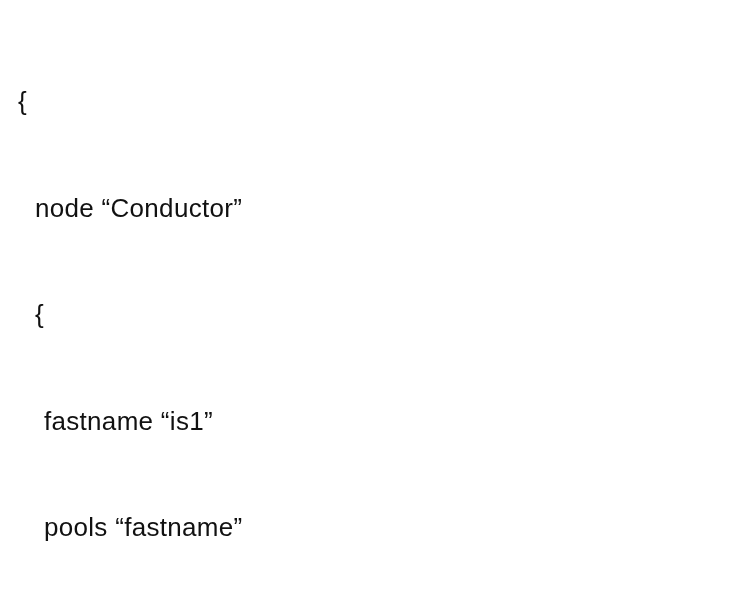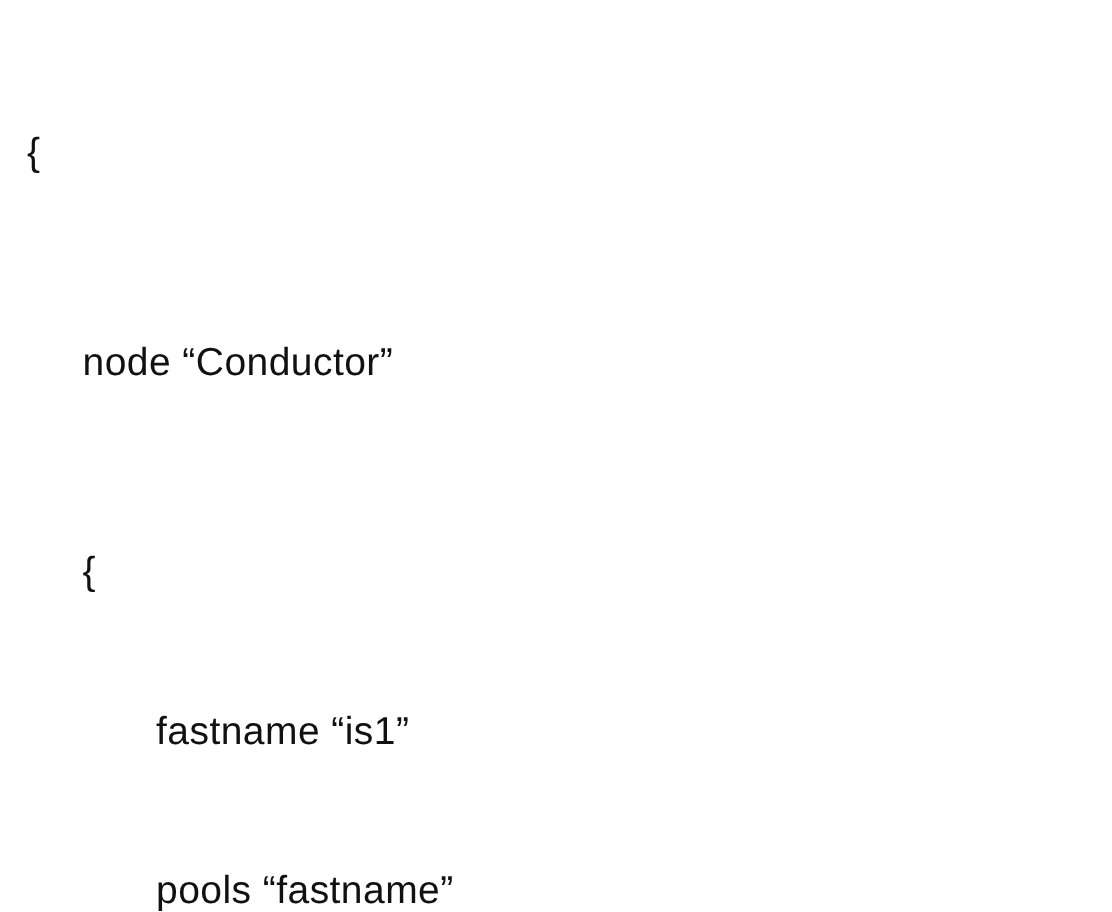--- a/index.html
+++ b/index.html
@@ -16,22 +16,22 @@
   .listing {
     padding-top: 13px;
     color: #111111;
     font-size: 26px;
     line-height: 35.5px;
     letter-spacing: 0.3px;
     white-space: pre;
   }
   .line { height: 35.5px; }
   .ind0 { padding-left: 18px; }
-  .ind1 { padding-left: 55px; margin-top: 33px; }
-  .ind2 { padding-left: 104px; }
+  .ind1 { padding-left: 35px; }
+  .ind2 { padding-left: 44px; }
 </style>
 </head>
 <body>
 
 <div class="listing">
   <div class="line ind0">{</div>
   <div class="line ind1">node “Conductor”</div>
   <div class="line ind1">{</div>
   <div class="line ind2">fastname “is1”</div>
   <div class="line ind2">pools “fastname”</div>

